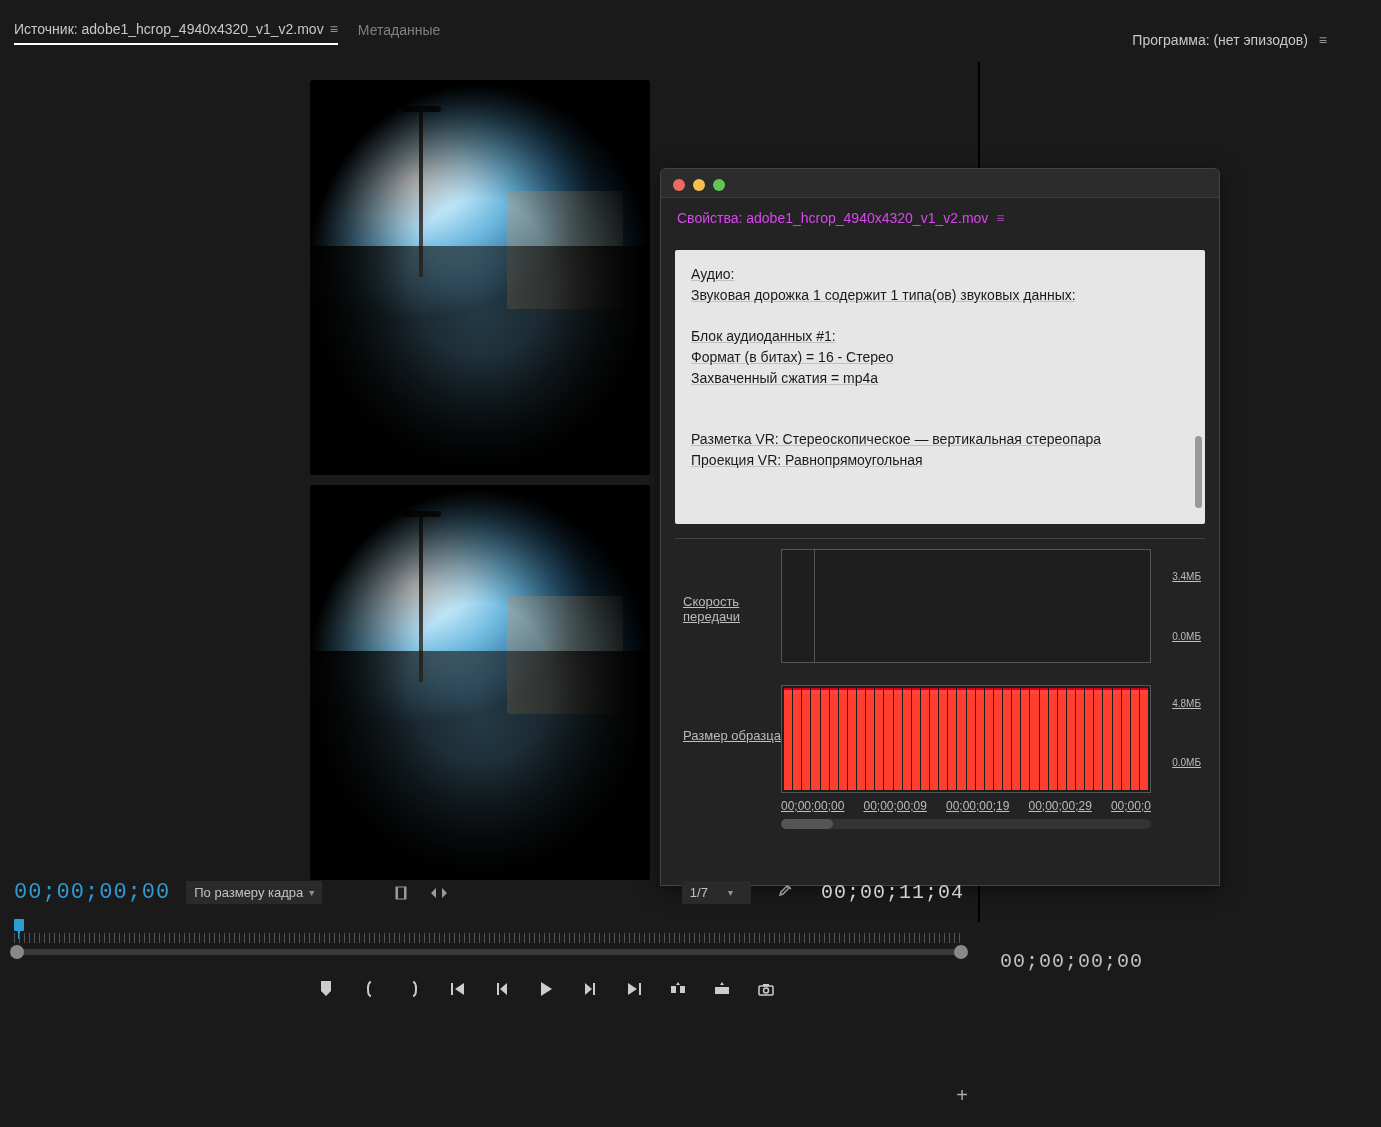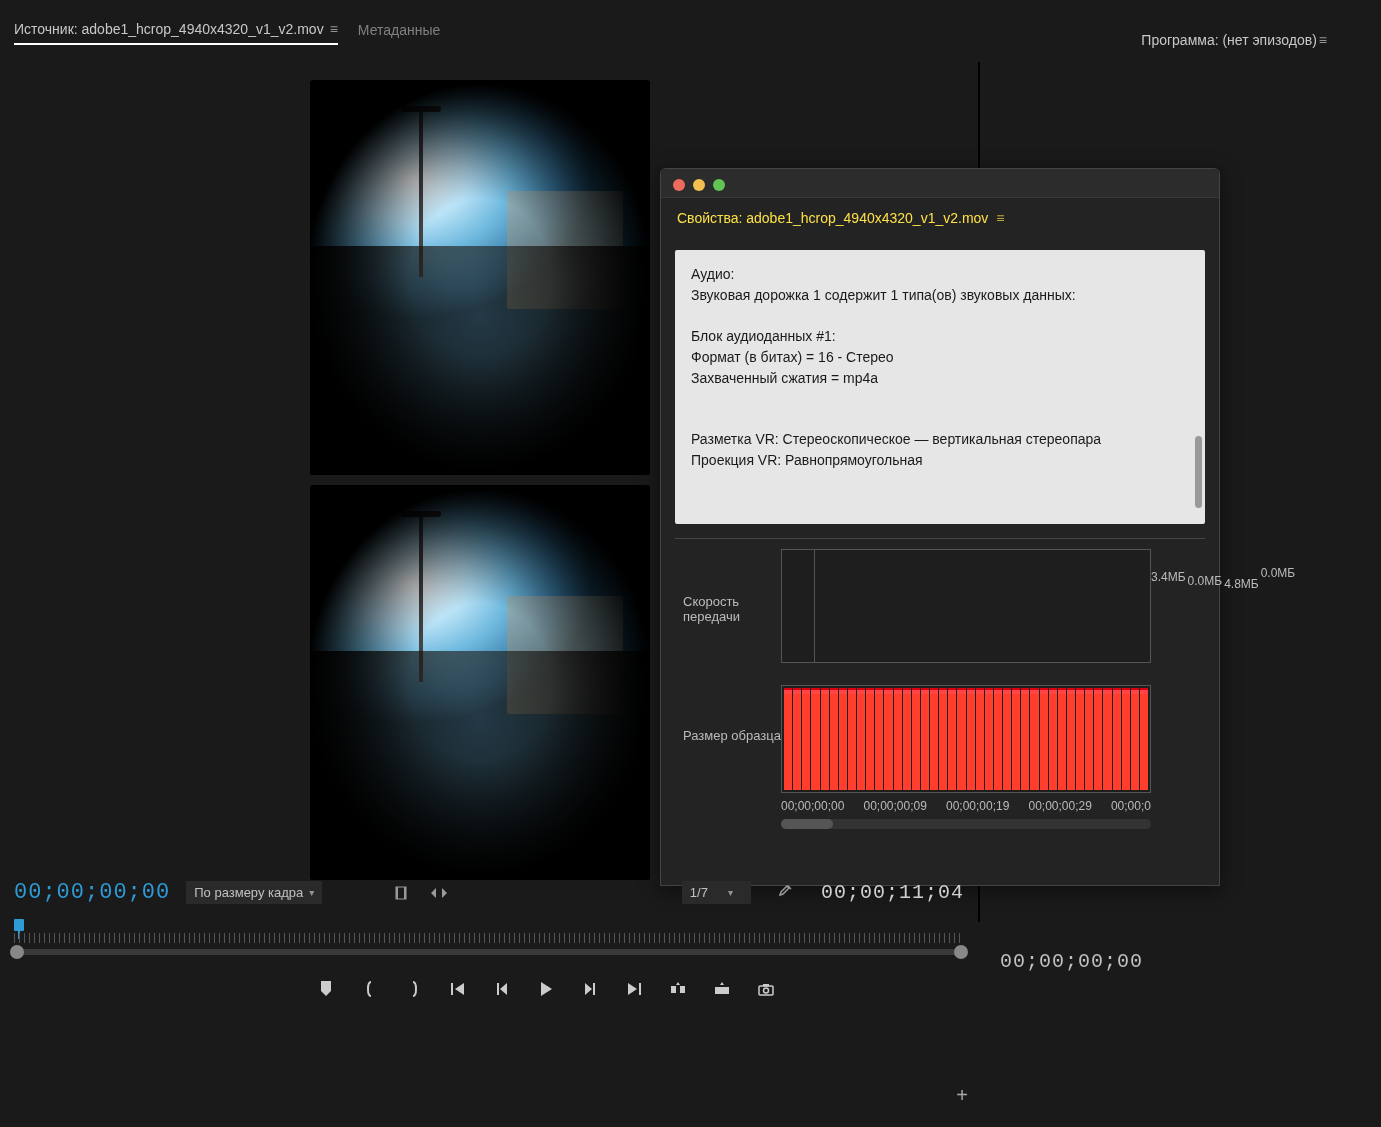--- a/index.html
+++ b/index.html
@@ -3,62 +3,62 @@
 <meta charset="utf-8">
 <style>
 * { box-sizing: border-box; margin: 0; padding: 0; }
 body { background: #1a1a1a; font-family: Arial, sans-serif; color: #c0c0c0; width: 1381px; height: 1127px; overflow: hidden; font-size: 13px; }
 
 .top-bar { display: flex; align-items: center; padding: 12px 14px 8px; gap: 20px; }
 .tab { color: #c8c8c8; font-size: 14px; padding-bottom: 6px; cursor: pointer; display: flex; align-items: center; gap: 6px; }
 .tab.active { border-bottom: 2px solid #fff; align-items: center; }
 .tab.inactive { color: #808080; }
 .menu-icon { font-size: 14px; opacity: .7; }
-.right-tab { margin-left: auto; margin-right: 40px; display: flex; align-items: flex-start; gap: 2px; margin-top: 20px; }
+.right-tab { margin-left: auto; margin-right: 40px; display: flex; align-items: flex-start; gap: 11px; margin-top: 20px; }
 
 .main-area { position: relative; width: 1381px; }
 .video-preview { position: absolute; left: 310px; top: 18px; width: 340px; height: 800px; }
 .frame { width: 100%; height: 395px; background: #000; border-radius: 2px; position: relative; overflow: hidden; }
 .frame + .frame { margin-top: 10px; }
 .scene-sky { position: absolute; inset: 0; background: radial-gradient(ellipse 60% 40% at 30% 25%, #fff, #b5e0f5 28%, #6db8de 48%, #3a7ba5 70%, #1a4560 88%); }
 .scene-dark { position: absolute; bottom: 0; left: 0; right: 0; height: 58%; background: radial-gradient(ellipse 72% 120% at 50% 30%, rgba(50,40,30,.4), rgba(10,10,8,.95) 70%); }
 .scene-vignette { position: absolute; inset: 0; background: radial-gradient(ellipse 52% 50% at 50% 50%, transparent 40%, rgba(0,0,0,.55) 72%, #000 98%); }
 .scene-building { position: absolute; right: 8%; top: 28%; width: 34%; height: 30%; background: linear-gradient(180deg,#b0a590,#8a7d65); opacity:.5; border-radius:2px; }
 .scene-lamp { position: absolute; left: 32%; top: 8%; width: 4px; height: 42%; background: #444; }
 .scene-lamp::before { content: ""; position: absolute; top: -6px; left: -18px; width: 40px; height: 6px; background: #333; border-radius: 3px; }
 
 
 .props-panel { position: absolute; left: 660px; top: 106px; width: 560px; height: 718px; background: #232323; border: 1px solid #444; border-radius: 6px 6px 0 0; box-shadow: 0 4px 20px rgba(0,0,0,.5); }
 .traffic { display: flex; gap: 8px; padding: 10px 12px 6px; align-items: center; background: #2c2c2c; border-radius: 6px 6px 0 0; border-bottom: 1px solid #3a3a3a; }
 .dot { width: 12px; height: 12px; border-radius: 50%; }
 .dot.r { background: #ec6a5e; }
 .dot.y { background: #f4bf4f; }
 .dot.g { background: #61c554; }
 
-.props-title { padding: 12px 16px; color: #fde047; font-size: 14px; display: flex; align-items: center; gap: 8px; }
-.props-body-wrap { padding: 12px 14px; }
+.props-title { padding: 12px 16px; color: #d946ef; font-size: 14px; display: flex; align-items: center; gap: 8px; }
+.props-body-wrap { padding: 12px 14px; text-decoration: underline; }
 .props-body { background: #e6e6e6; color: #1a1a1a; border-radius: 2px; padding: 14px 16px; height: 274px; position: relative; font-size: 14px; line-height: 1.5; }
 .props-body .scroll-thumb { position: absolute; right: 3px; top: 186px; width: 7px; height: 72px; background: #999; border-radius: 4px; }
 
 .bitrate-divider { height: 1px; background: #444; margin: 14px 0 10px; }
 .bitrate-title { text-align: center; color: #bbb; font-size: 14px; margin-bottom: 4px; }
 .bitrate-section { display:flex; padding: 0 2px; }
 .bitrate-labels-left { width: 104px; display:flex; flex-direction:column; font-size:13px; color:#bbb; }
 .bitrate-left-1 { height: 120px; display:flex; align-items:center; justify-content:flex-start; padding-left:6px; }
 .bitrate-left-2 { height: 132px; display:flex; align-items:center; justify-content:flex-start; padding-left:6px; }
 .bitrate-graphs { flex:1; position:relative; }
 .graph1 { height: 114px; border: 1px solid #555; background: #1e1e1e; position: relative; margin-bottom: 22px; }
 .graph1-inner { position:absolute; left:32px; top:0; bottom:0; width:1px; background:#555; }
 .graph2 { height: 108px; border: 1px solid #555; background: #1e1e1e; position: relative; }
 .graph2-bars { position:absolute; inset:2px; display:flex; gap:1px; align-items:flex-end; }
 .bar { flex:1; background: linear-gradient(180deg,#f44 0%,#f44 4%,#ff3e2e 4%,#ff3e2e 100%); height:98%; border-top:2px solid #d01; }
 .xaxis { display:flex; justify-content:space-between; color:#bbb; font-size:12px; margin-top:6px; }
 .hscroll { height:10px; background:#333; border-radius:5px; margin-top:6px; position:relative; }
 .hscroll-thumb { position:absolute; left:0; width:52px; height:100%; background:#555; border-radius:5px; }
-.bitrate-labels-right { width: 52px; color:#bbb; font-size:12px; display:flex; flex-direction:row; }
+.bitrate-labels-right { width: 52px; color:#bbb; font-size:10px; display:flex; flex-direction:column; }
 .br-r { display:flex; align-items:center; justify-content:flex-end; padding-right:2px; }
 
 
 .program-divider { position:absolute; left: 978px; top: 0; bottom: 0; width: 2px; background: #000; }
 
 
 .bottom { position: absolute; left: 14px; top: 880px; width: 950px; }
 .play-row1 { display:flex; align-items:center; gap: 16px; }
 .timecode-blue { color: #2e9bd6; font-size: 22px; font-family: 'Courier New', monospace; letter-spacing: 1px; }
 .zoom-select { background:#2a2a2a; color:#c0c0c0; border:none; padding:4px 8px; font-size:13px; display:flex; align-items:center; gap:6px; cursor:pointer; }

